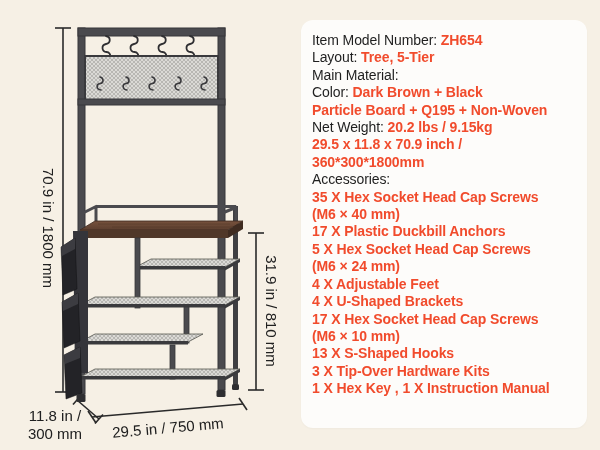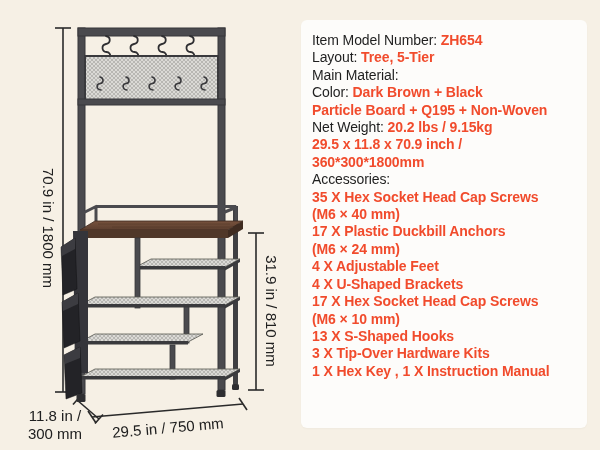--- a/index.html
+++ b/index.html
@@ -15,21 +15,21 @@
     font-family:"Liberation Sans", sans-serif;
     fill:#202020;
   }
   .dim-text{font-size:15px;}
   .spec-card{
     position:absolute;
     left:301px;top:20px;
     width:286px;height:408px;
     box-sizing:border-box;
     background:#fdfcfa;
-    border-radius:6px;
+    border-radius:12px;
     padding:12px 11px 0 11px;
     box-shadow:0 1px 2px rgba(0,0,0,0.03);
   }
   .spec-line{
     font-size:14px;
     line-height:17.4px;
     white-space:nowrap;
     letter-spacing:-0.1px;
   }
   .lbl{color:#1f1f1f;font-weight:400;}
@@ -168,20 +168,21 @@
     <div class="spec-line"><span class="lbl">Main Material:</span></div>
     <div class="spec-line"><span class="lbl">Color: </span><span class="val">Dark Brown + Black</span></div>
     <div class="spec-line"><span class="val">Particle Board + Q195 + Non-Woven</span></div>
     <div class="spec-line"><span class="lbl">Net Weight: </span><span class="val">20.2 lbs / 9.15kg</span></div>
     <div class="spec-line"><span class="val">29.5 x 11.8 x 70.9 inch /</span></div>
     <div class="spec-line"><span class="val">360*300*1800mm</span></div>
     <div class="spec-line"><span class="lbl">Accessories:</span></div>
     <div class="spec-line"><span class="val">35 X Hex Socket Head Cap Screws</span></div>
     <div class="spec-line"><span class="val">(M6 × 40 mm)</span></div>
     <div class="spec-line"><span class="val">17 X Plastic Duckbill Anchors</span></div>
+    <div class="spec-line"><span class="val">5 X Hex Socket Head Cap Screws</span></div>
     <div class="spec-line"><span class="val">(M6 × 24 mm)</span></div>
     <div class="spec-line"><span class="val">4 X Adjustable Feet</span></div>
     <div class="spec-line"><span class="val">4 X U-Shaped Brackets</span></div>
     <div class="spec-line"><span class="val">17 X Hex Socket Head Cap Screws</span></div>
     <div class="spec-line"><span class="val">(M6 × 10 mm)</span></div>
     <div class="spec-line"><span class="val">13 X S-Shaped Hooks</span></div>
     <div class="spec-line"><span class="val">3 X Tip-Over Hardware Kits</span></div>
     <div class="spec-line"><span class="val">1 X Hex Key , 1 X Instruction Manual</span></div>
   </div>
 

